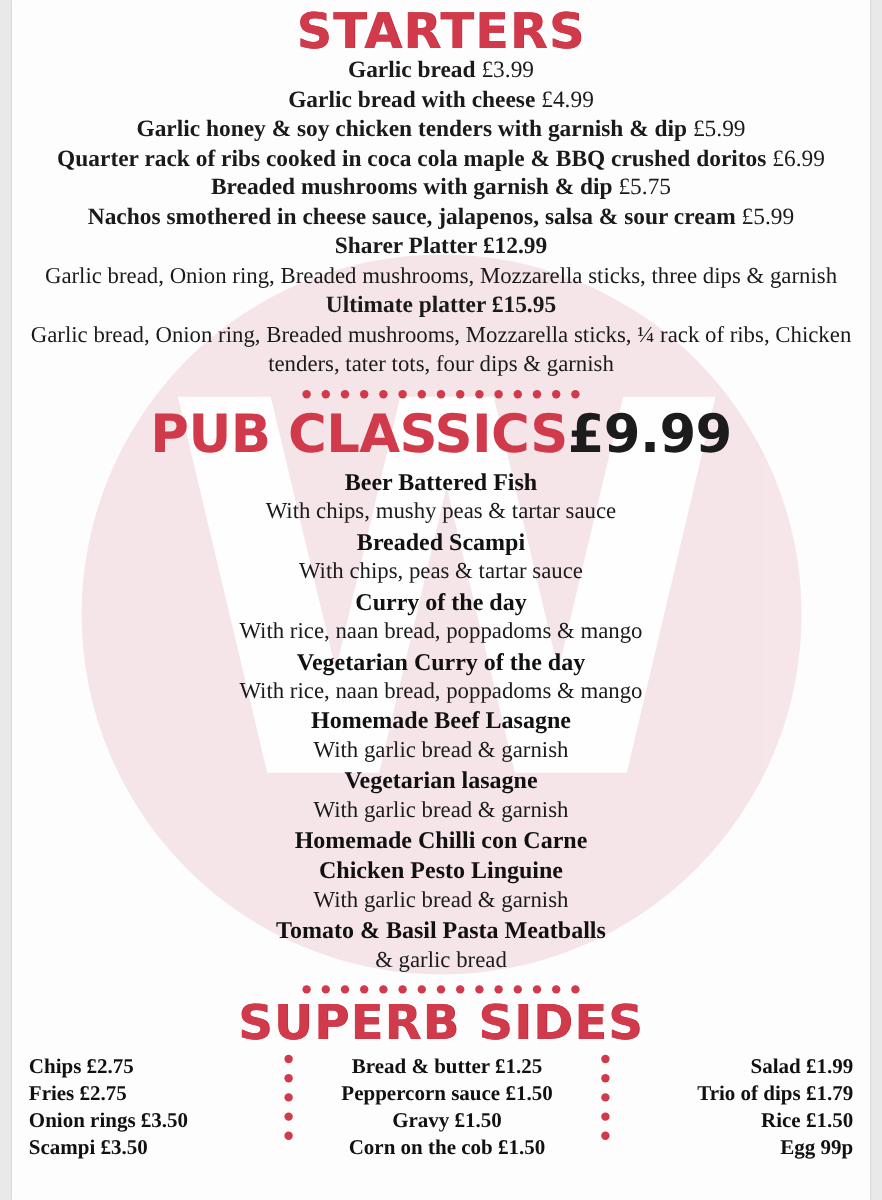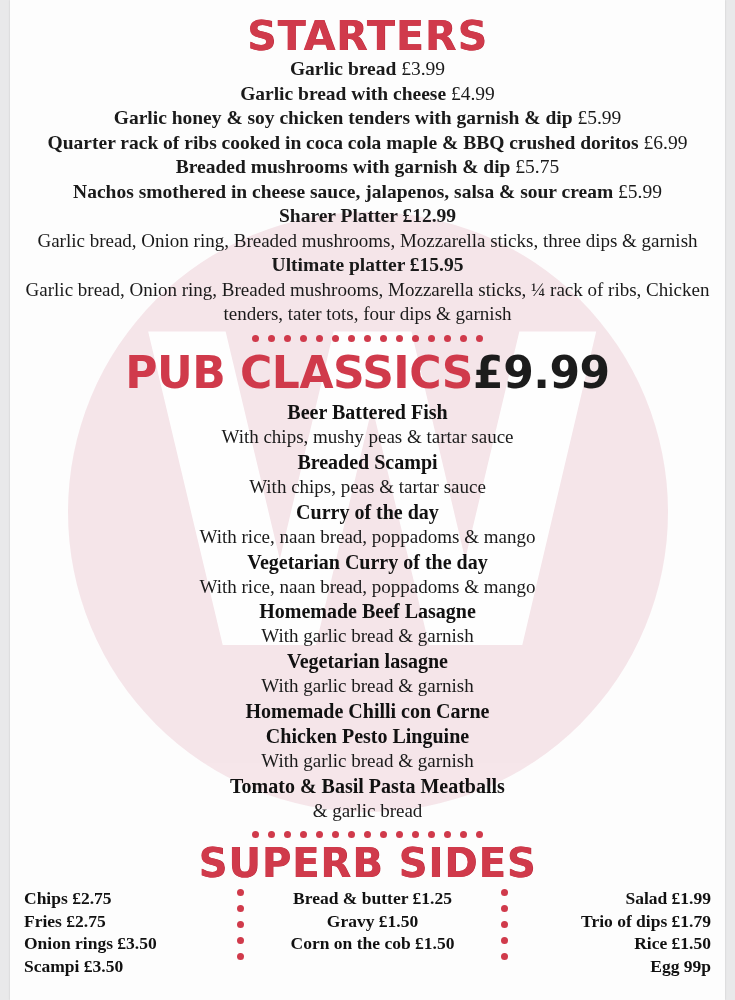--- a/index.html
+++ b/index.html
@@ -58,21 +58,21 @@
     font-weight: 700;
     color: #d03a4b;
     text-align: center;
     letter-spacing: 1px;
     margin: 0;
     font-size: 40px;
     line-height: 1.0;
     text-shadow: 0.5px 0 0 #b9293a;
   }
   #starters-title {
-    padding-top: 16px;
+    padding-top: 6px;
     font-size: 41px;
   }
   .item-line {
     text-align: center;
     color: #1a1a1a;
     font-size: 19.5px;
     line-height: 1.26;
     margin: 0;
   }
   .item-line b {
@@ -273,20 +273,21 @@
         <span class="dot"></span>
         <span class="dot"></span>
         <span class="dot"></span>
         <span class="dot"></span>
         <span class="dot"></span>
 
       </div>
 
       <div class="sides-col mid">
         <div>Bread &amp; butter £1.25</div>
+        <div>Peppercorn sauce £1.50</div>
         <div>Gravy £1.50</div>
         <div>Corn on the cob £1.50</div>
 
       </div>
 
       <div class="vdots">
         <span class="dot"></span>
         <span class="dot"></span>
         <span class="dot"></span>
         <span class="dot"></span>

